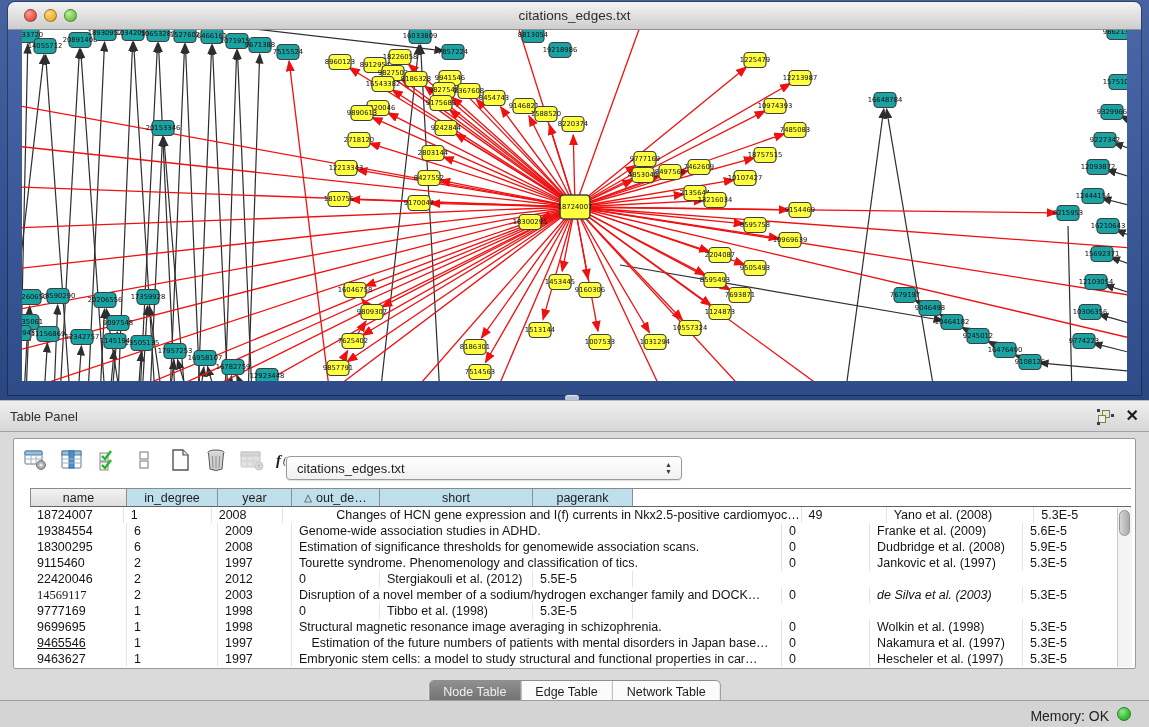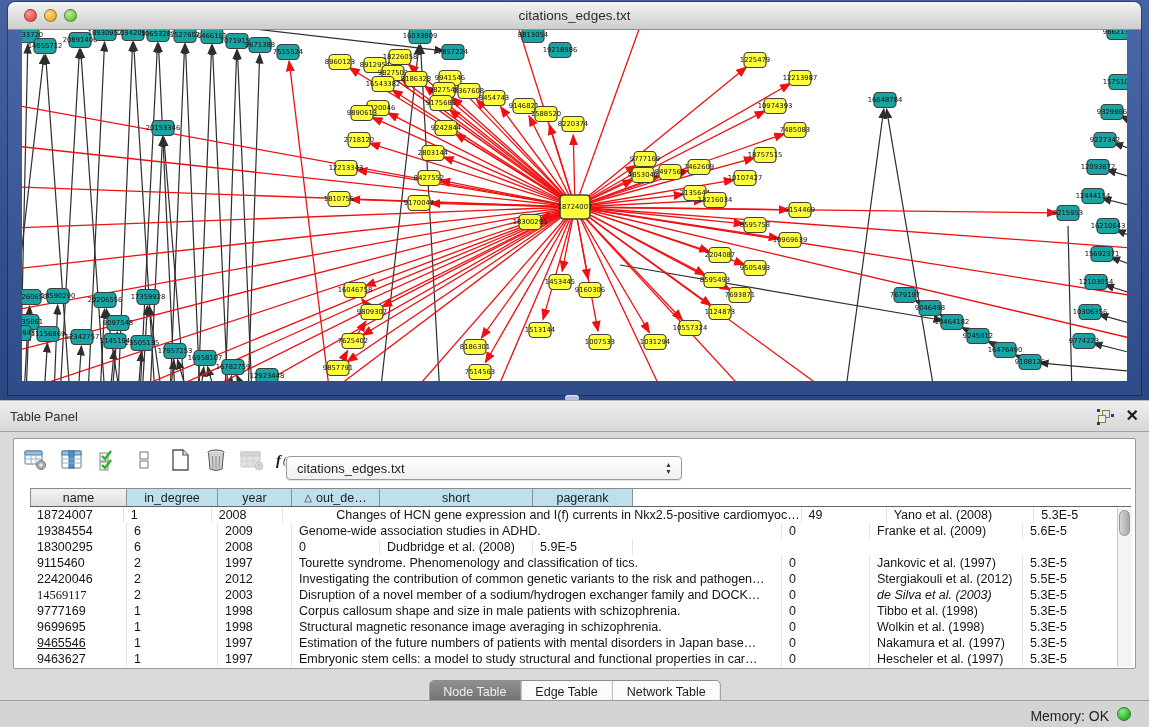--- a/index.html
+++ b/index.html
@@ -806,74 +806,73 @@
               <div class="tcell" style="width: 74px;">2009</div>
               <div class="tcell" style="width: 490px;">Genome-wide association studies in ADHD.</div>
               <div class="tcell" style="width: 88px;">0</div>
               <div class="tcell" style="width: 153px;">Franke et al. (2009)</div>
               <div class="tcell" style="width: 100px;">5.6E-5</div>
             </div>
             <div class="trow">
               <div class="tcell" style="width: 97px;">18300295</div>
               <div class="tcell" style="width: 91px;">6</div>
               <div class="tcell" style="width: 74px;">2008</div>
+              <div class="tcell" style="width: 490px;">Estimation of significance thresholds for genomewide association scans.</div>
               <div class="tcell" style="width: 88px;">0</div>
               <div class="tcell" style="width: 153px;">Dudbridge et al. (2008)</div>
               <div class="tcell" style="width: 100px;">5.9E-5</div>
             </div>
             <div class="trow">
               <div class="tcell" style="width: 97px;">9115460</div>
               <div class="tcell" style="width: 91px;">2</div>
               <div class="tcell" style="width: 74px;">1997</div>
               <div class="tcell" style="width: 490px;">Tourette syndrome. Phenomenology and classification of tics.</div>
               <div class="tcell" style="width: 88px;">0</div>
               <div class="tcell" style="width: 153px;">Jankovic et al. (1997)</div>
               <div class="tcell" style="width: 100px;">5.3E-5</div>
             </div>
             <div class="trow">
               <div class="tcell" style="width: 97px;">22420046</div>
               <div class="tcell" style="width: 91px;">2</div>
               <div class="tcell" style="width: 74px;">2012</div>
-              <div class="tcell" style="width: 490px;">Investigating the contribution of common genetic variants to the risk and pathogen…</div>
               <div class="tcell" style="width: 88px;">0</div>
               <div class="tcell" style="width: 153px;">Stergiakouli et al. (2012)</div>
               <div class="tcell" style="width: 100px;">5.5E-5</div>
             </div>
             <div class="trow">
               <div class="tcell" style="width: 97px; font-family: Liberation Serif, serif;">14569117</div>
               <div class="tcell" style="width: 91px;">2</div>
               <div class="tcell" style="width: 74px;">2003</div>
               <div class="tcell" style="width: 490px;">Disruption of a novel member of a sodium/hydrogen exchanger family and DOCK…</div>
               <div class="tcell" style="width: 88px;">0</div>
               <div class="tcell" style="width: 153px; font-style: italic;">de Silva et al. (2003)</div>
               <div class="tcell" style="width: 100px;">5.3E-5</div>
             </div>
             <div class="trow">
               <div class="tcell" style="width: 97px;">9777169</div>
               <div class="tcell" style="width: 91px;">1</div>
               <div class="tcell" style="width: 74px;">1998</div>
-              <div class="tcell" style="width: 490px;">Corpus callosum shape and size in male patients with schizophrenia.</div>
               <div class="tcell" style="width: 88px;">0</div>
               <div class="tcell" style="width: 153px;">Tibbo et al. (1998)</div>
               <div class="tcell" style="width: 100px;">5.3E-5</div>
             </div>
             <div class="trow">
               <div class="tcell" style="width: 97px;">9699695</div>
               <div class="tcell" style="width: 91px;">1</div>
               <div class="tcell" style="width: 74px;">1998</div>
               <div class="tcell" style="width: 490px;">Structural magnetic resonance image averaging in schizophrenia.</div>
               <div class="tcell" style="width: 88px;">0</div>
               <div class="tcell" style="width: 153px;">Wolkin et al. (1998)</div>
               <div class="tcell" style="width: 100px;">5.3E-5</div>
             </div>
             <div class="trow">
               <div class="tcell" style="width: 97px; text-decoration: underline;">9465546</div>
               <div class="tcell" style="width: 91px;">1</div>
               <div class="tcell" style="width: 74px;">1997</div>
-              <div class="tcell" style="width: 490px;">Estimation of the future numbers of patients with mental disorders in Japan base…</div>
+              <div class="tcell" style="width: 490px; text-align: center;">Estimation of the future numbers of patients with mental disorders in Japan base…</div>
               <div class="tcell" style="width: 88px;">0</div>
               <div class="tcell" style="width: 153px;">Nakamura et al. (1997)</div>
               <div class="tcell" style="width: 100px;">5.3E-5</div>
             </div>
             <div class="trow">
               <div class="tcell" style="width: 97px;">9463627</div>
               <div class="tcell" style="width: 91px;">1</div>
               <div class="tcell" style="width: 74px;">1997</div>
               <div class="tcell" style="width: 490px;">Embryonic stem cells: a model to study structural and functional properties in car…</div>
               <div class="tcell" style="width: 88px;">0</div>

